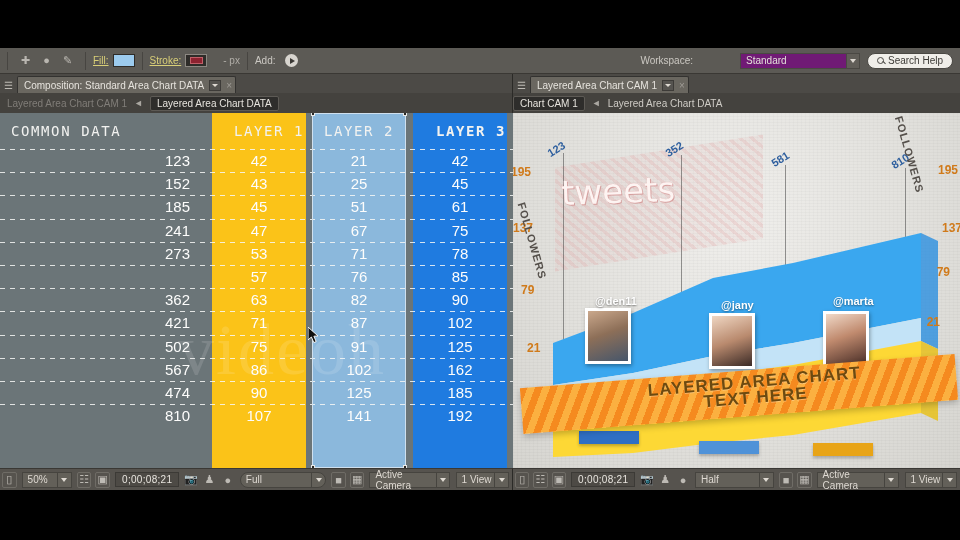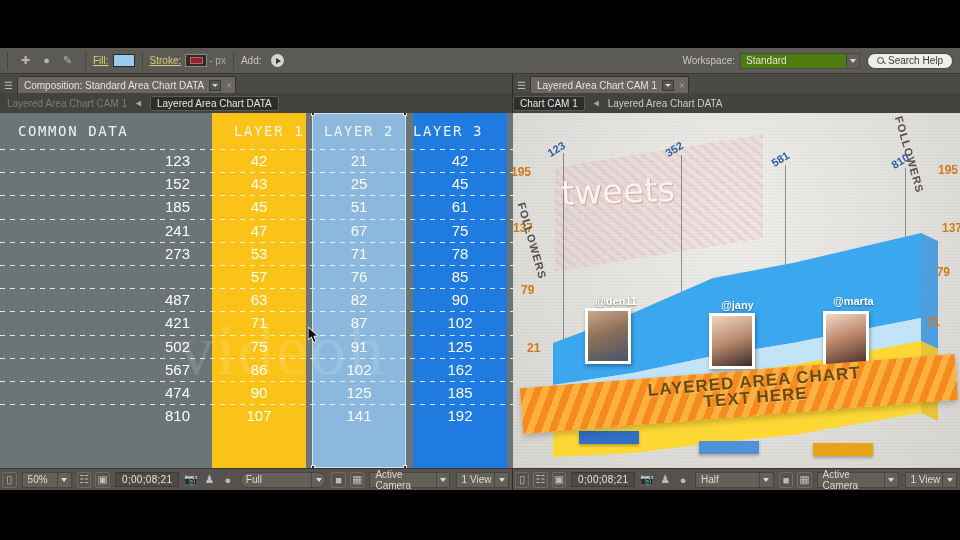--- a/index.html
+++ b/index.html
@@ -21,31 +21,31 @@
   }
   .tb-sep { width:1px; height:18px; background:#474541; margin:0 7px; }
   .tb-ico { width:17px; height:17px; margin:0 2px; display:flex; align-items:center; justify-content:center;
             color:#b9b6b0; font-size:11px; line-height:1; }
   .tb-lbl { color:#d9cf78; font-size:10px; text-decoration:underline; margin-right:4px; letter-spacing:0; }
   .tb-lbl.plain { color:#cbc8c2; text-decoration:none; }
   .swatch-fill { width:22px; height:13px; background:#9ccbee; border:1px solid #2e2c29; }
   .swatch-stroke { width:22px; height:13px; background:#2e2c29; border:1px solid #8c8882;
                    display:flex; align-items:center; justify-content:center; }
   .swatch-stroke i { display:block; width:13px; height:7px; background:#8e2230; border:1px solid #c06068; }
-  .px { color:#b0ada7; font-size:10px; margin-left:2px; }
+  .px { color:#b0ada7; font-size:10px; margin-left:16px; }
   .addbtn { width:13px; height:13px; border-radius:50%; background:#d8d5cf; margin-left:5px;
             display:flex; align-items:center; justify-content:center; }
   .addbtn:after { content:""; width:0; height:0; border-left:5px solid #3a3834;
                   border-top:3.5px solid transparent; border-bottom:3.5px solid transparent; margin-left:2px; }
 
   .ws-wrap { margin-left:auto; display:flex; align-items:center; padding-right:7px; }
   .ws-lbl { color:#cbc8c2; font-size:10px; margin-right:5px; }
   .dd {
-    background:#4d7c0f; border:1px solid #4a4843; height:16px;
-    display:flex; align-items:center; color:#e3e0da; font-size:10px; padding:0 0 0 5px;
+    background:#701a75; border:1px solid #4a4843; height:16px;
+    display:flex; align-items:center; color:#e3e0da; font-size:10px; padding:0 0 0 5px;margin-left:42px;
   }
   .dd .arrowbox { width:13px; height:14px; background:#615e58; border-left:1px solid #4a4843;
                   margin-left:auto; display:flex; align-items:center; justify-content:center; }
   .dd .arrowbox:after { content:""; width:0;height:0; border-left:3.5px solid transparent;
                         border-right:3.5px solid transparent; border-top:4px solid #ded9d2; }
   .ws-dd { width:120px; }
   .helpbox { width:86px; height:16px; background:#f0eee9; border:1px solid #4a4843; border-radius:8px;
              display:flex; align-items:center; padding-left:5px; margin-left:7px; }
   .helpbox .mag { width:7px; height:7px; border:1.4px solid #4b4945; border-radius:50%; position:relative; }
   .helpbox .mag:after { content:""; position:absolute; width:4px; height:1.4px; background:#4b4945;
@@ -87,24 +87,24 @@
   .tablecomp { position:absolute; left:0; top:0; width:513px; height:355px; background:#6b7578; }
   .col {
     position:absolute; top:0; bottom:0;
   }
   .col.c1 { left:212px; width:94px; background:#fbc318; }
   .col.c2 { left:312px; width:94px; background:#8bb8dc; }
   .col.c3 { left:413px; width:94px; background:#1f7be0; }
   .hdrrow { position:absolute; left:0; top:0; width:513px; height:36px; }
   .hdr { position:absolute; top:0; height:36px; display:flex; align-items:center;
          color:#f2f2f0; font-size:14px; letter-spacing:1.6px; font-family:"DejaVu Sans Mono", monospace; }
-  .hdr.common { left:18px; }
+  .hdr.common { left:11px; }
   .hdr.h1 { left:212px; width:114px; justify-content:center; }
   .hdr.h2 { left:312px; width:94px; justify-content:center; }
-  .hdr.h3 { left:401px; width:94px; justify-content:center; }
+  .hdr.h3 { left:424px; width:94px; justify-content:center;font-weight:bold; }
 
   .rows { position:absolute; left:0; top:36px; width:513px; }
   .row { position:relative; height:23.2px; }
   .row .dash { position:absolute; left:0; top:0; width:513px; height:1px;
                background:repeating-linear-gradient(to right,#f6f7f5 0 5px,transparent 5px 10px); opacity:.85; }
   .cell { position:absolute; top:0; height:23.2px; display:flex; align-items:center;
           color:#fdfdfc; font-size:15px; font-family:"Liberation Sans", sans-serif; }
   .cell.common { left:0; width:190px; justify-content:flex-end; }
   .cell.v1 { left:212px; width:94px; justify-content:center; }
   .cell.v2 { left:312px; width:94px; justify-content:center; }
@@ -295,21 +295,21 @@
             <span class="cell v3">78</span>
           </div>
           <div class="row">
             <span class="dash"></span>
             <span class="cell v1">57</span>
             <span class="cell v2">76</span>
             <span class="cell v3">85</span>
           </div>
           <div class="row">
             <span class="dash"></span>
-            <span class="cell common">487</span>
+            <span class="cell common">362</span>
             <span class="cell v1">63</span>
             <span class="cell v2">82</span>
             <span class="cell v3">90</span>
           </div>
           <div class="row">
             <span class="dash"></span>
             <span class="cell common">421</span>
             <span class="cell v1">71</span>
             <span class="cell v2">87</span>
             <span class="cell v3">102</span>

